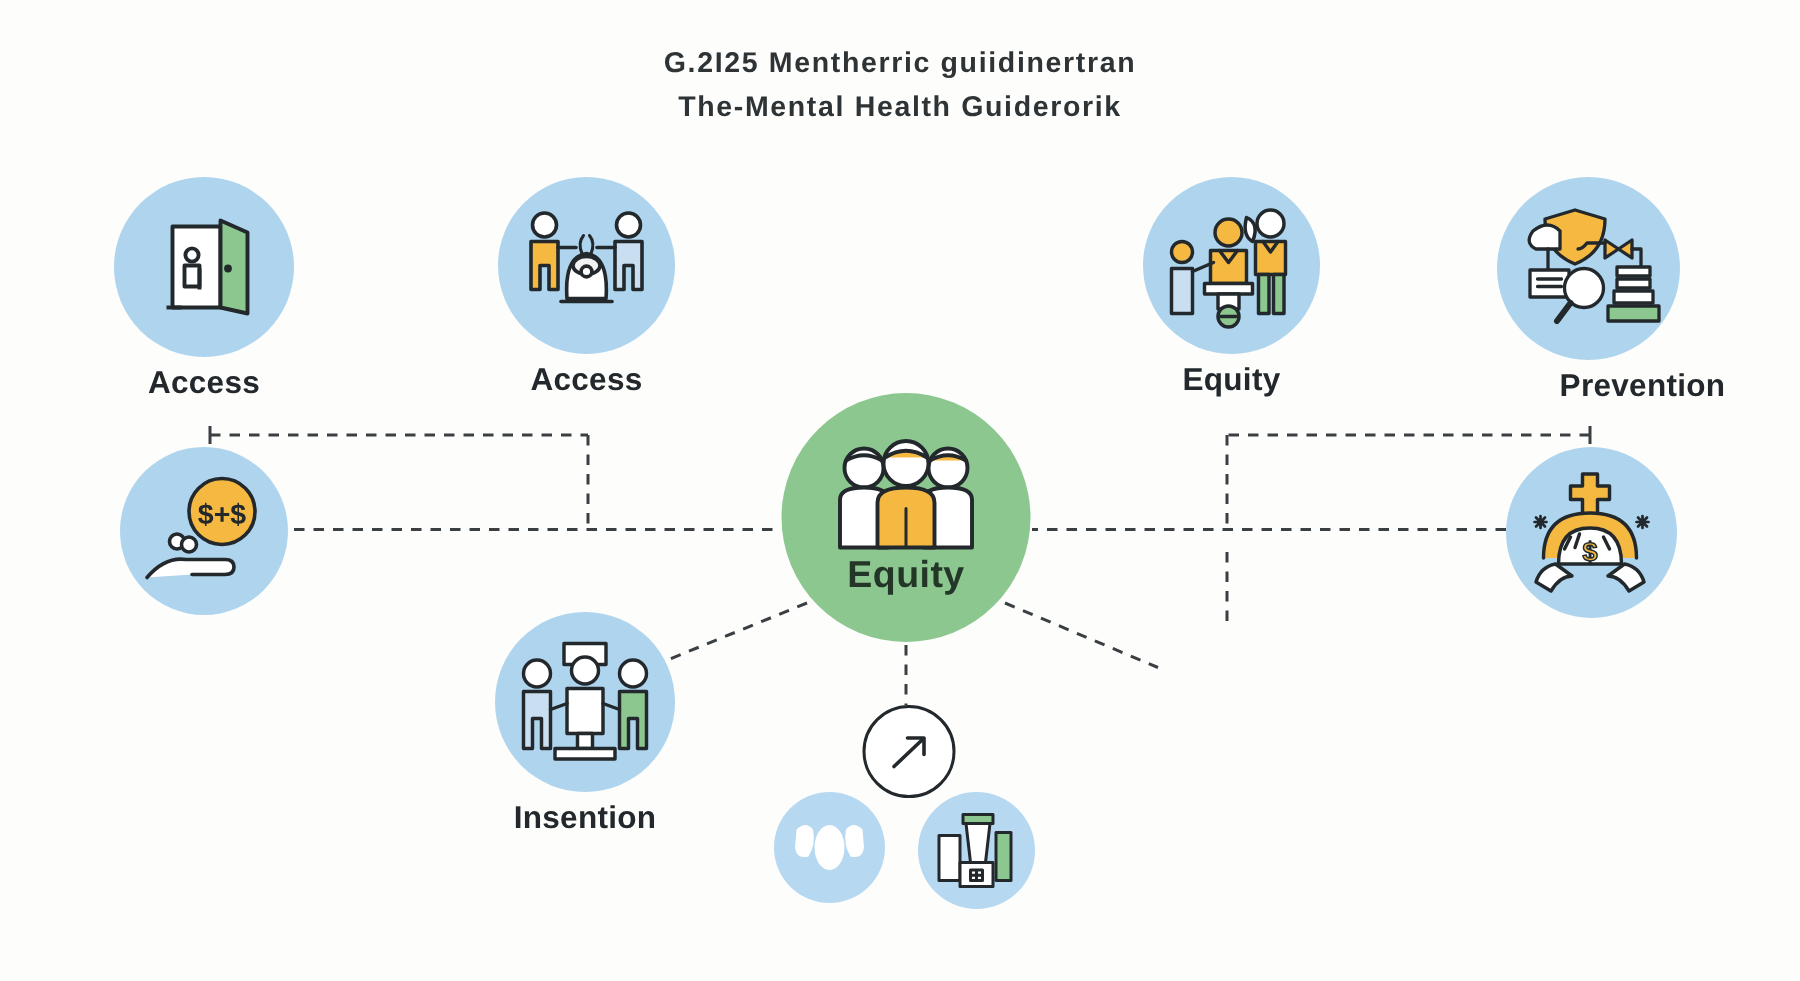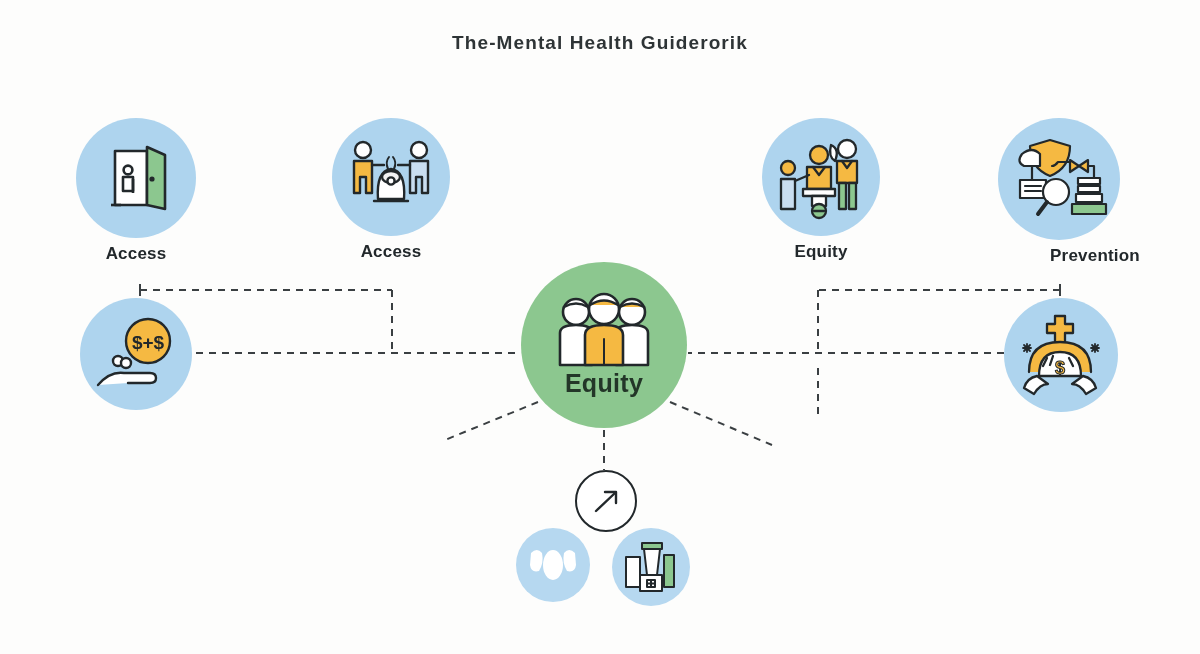--- a/index.html
+++ b/index.html
@@ -32,21 +32,21 @@
   .node{position:absolute;}
   .disc{
     border-radius:50%;
     background:#aed4ee;
     display:flex;align-items:center;justify-content:center;
     box-sizing:border-box;
   }
   .node-label{
     position:absolute;left:50%;transform:translateX(-50%);
     white-space:nowrap;
-    font-size:17px;font-weight:bold;color:#22282b;
+    font-size:21px;font-weight:bold;color:#22282b;
     letter-spacing:.2px;
   }
 
   
   #hub{position:absolute;left:521px;top:262px;width:166px;height:166px;}
   #hub .disc{width:166px;height:166px;background:#8cc78f;
     flex-direction:column;}
   #hub-label{
     font-size:25px;font-weight:bold;color:#233628;
     margin-top:2px;letter-spacing:.3px;
@@ -61,20 +61,21 @@
     display:flex;align-items:center;justify-content:center;
   }
   svg{display:block;overflow:visible;}
 </style>
 </head>
 <body>
 
 <div id="stage">
 
   <div class="title-block">
+    <span class="title-line">G.2I25 Mentherric guiidinertran</span>
     <span class="title-line">The-Mental Health Guiderorik</span>
   </div>
 
   <svg id="links" viewBox="0 0 1200 654">
     <g stroke="#3a3f42" stroke-width="2" fill="none" stroke-dasharray="7 6" stroke-linecap="butt">
 
       <path d="M140 290 H392"></path>
       <path d="M392 290 V353"></path>
 
       <path d="M196 353 H520"></path>
@@ -253,20 +254,46 @@
           <circle cx="52" cy="16" r="15" fill="#ffffff"></circle>
           <path d="M38 12 q14 -9 28 0" fill="#f5b942"></path>
           <path d="M33 42 q0 -10 19 -10 q19 0 19 10 v30 h-38 z" fill="#f5b942"></path>
           <path d="M52 46 v26" stroke-width="2"></path>
         </g>
       </svg>
       <div id="hub-label">Equity</div>
     </div>
   </div>
 
+  <div class="node" style="left:330px;top:408px;width:120px;height:120px;">
+    <div class="disc" style="width:120px;height:120px;">
+      <svg width="92" height="82" viewBox="0 0 92 82">
+        <g fill="none" stroke="#22282b" stroke-width="2.3" stroke-linejoin="round" stroke-linecap="round">
+
+          <path d="M32 2 h28 v14 h-28 z" fill="#ffffff"></path>
+          <path d="M46 16 v6"></path>
+
+          <circle cx="14" cy="22" r="9" fill="#ffffff"></circle>
+          <path d="M5 34 h18 v38 h-6 v-20 h-6 v20 h-6 z" fill="#c9def0"></path>
+
+          <circle cx="78" cy="22" r="9" fill="#ffffff"></circle>
+          <path d="M69 34 h18 v38 h-6 v-20 h-6 v20 h-6 z" fill="#8cc78f"></path>
+
+          <circle cx="46" cy="20" r="9" fill="#ffffff"></circle>
+          <path d="M34 32 h24 v30 h-24 z" fill="#ffffff"></path>
+          <path d="M41 62 h10 v10 h-10 z" fill="#ffffff"></path>
+
+          <path d="M34 42 l-11 4 M58 42 l11 4"></path>
+
+          <path d="M26 72 h40 v7 h-40 z" fill="#ffffff"></path>
+        </g>
+      </svg>
+    </div>
+    <div class="node-label" style="top:126px;">Insention</div>
+  </div>
 
 
   <div class="arrow-circle" style="left:575px;top:470px;">
     <svg width="30" height="30" viewBox="0 0 30 30">
       <g stroke="#22282b" stroke-width="2.4" fill="none" stroke-linecap="round" stroke-linejoin="round">
         <path d="M5 25 L24 7"></path>
         <path d="M14 6 H25 V17"></path>
       </g>
     </svg>
   </div>

